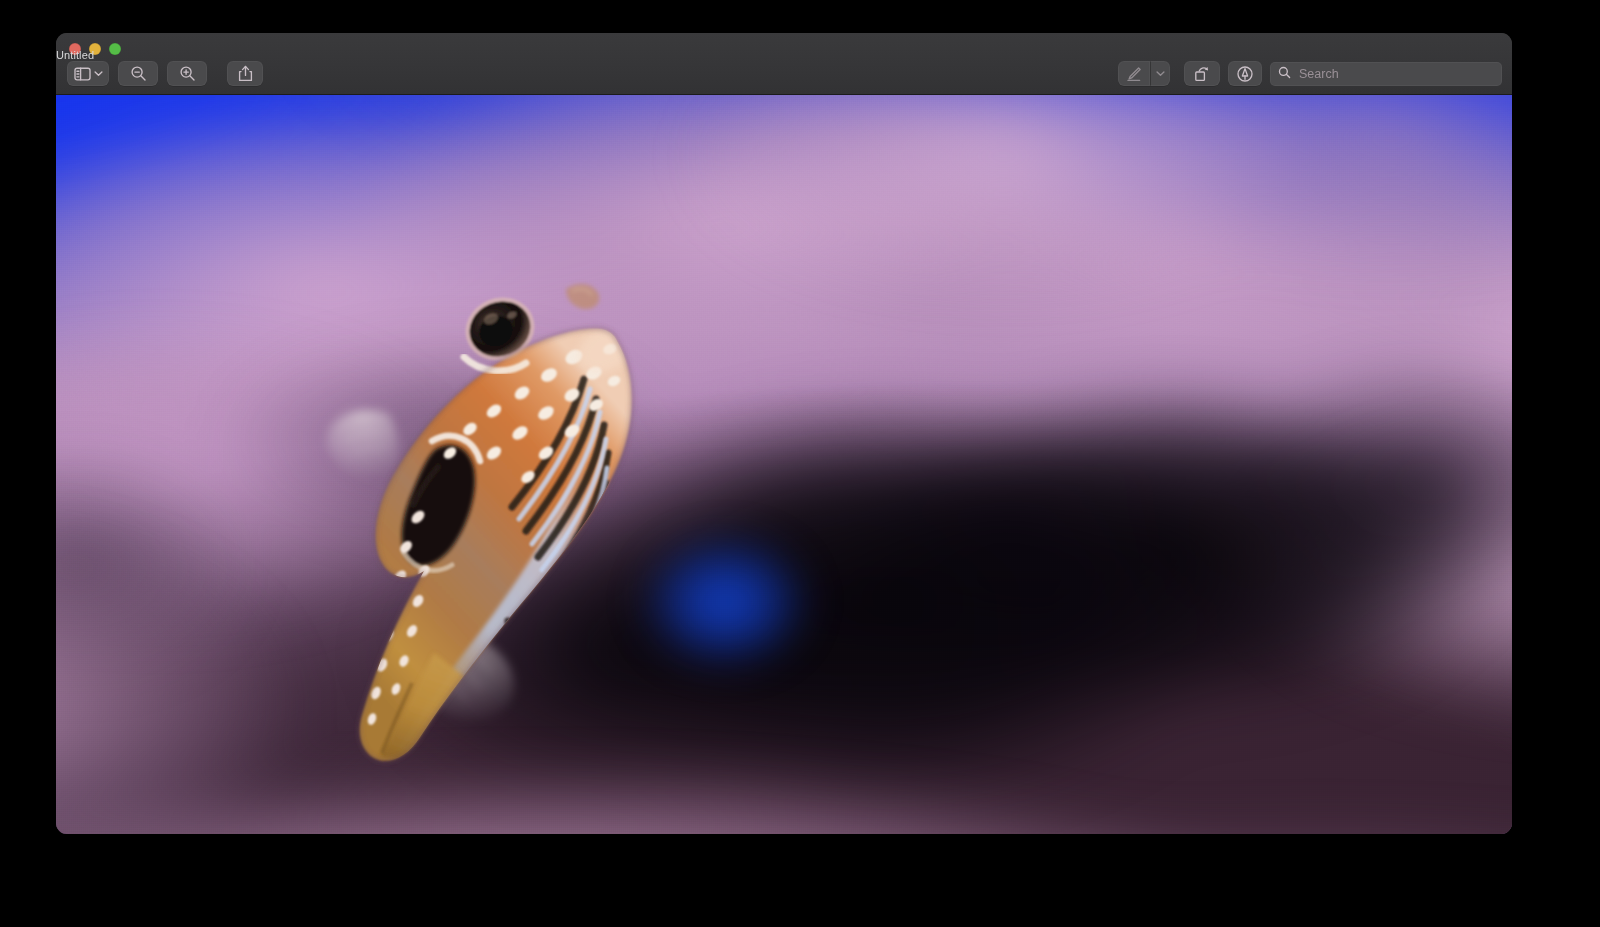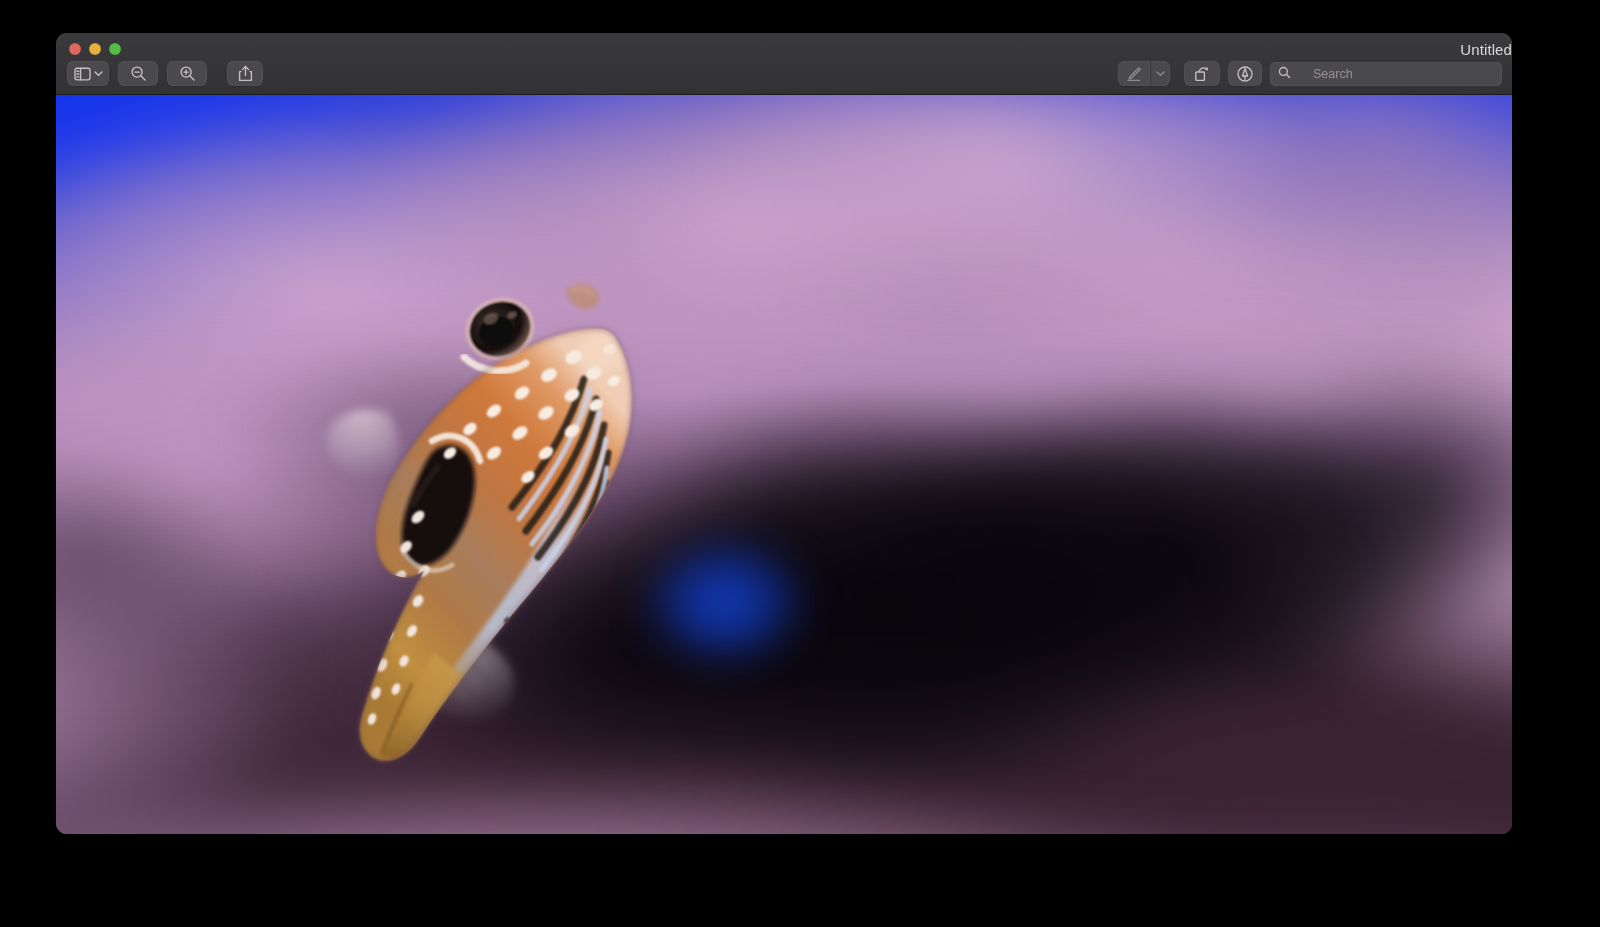--- a/index.html
+++ b/index.html
@@ -61,23 +61,23 @@
     border-radius: 50%;
     display: block;
   }
   .tl-close  { background: #e0695f; box-shadow: inset 0 0 0 0.5px rgba(0,0,0,0.18); }
   .tl-min    { background: #e2b23c; box-shadow: inset 0 0 0 0.5px rgba(0,0,0,0.18); }
   .tl-max    { background: #55bd47; box-shadow: inset 0 0 0 0.5px rgba(0,0,0,0.18); }
 
   #window-title {
     position: absolute;
     left: 0; right: 0;
-    top: 8px;
-    text-align: right;
-    font-size: 15px;
+    top: 16px;
+    text-align: left;
+    font-size: 11px;
     color: #d9d9da;
     letter-spacing: 0.1px;
     pointer-events: none;
     user-select: none;
   }
 
   
   #toolbar-left {
     position: absolute;
     left: 11px;
@@ -126,21 +126,21 @@
 
   #search-field {
     width: 232px;
     height: 24px;
     background: #4a4a4c;
     border-radius: 5px;
     display: flex;
     align-items: center;
     padding: 0 7px;
     box-sizing: border-box;
-    gap: 22px;
+    gap: 8px;
     border: 0.5px solid rgba(255,255,255,0.04);
   }
   #search-placeholder {
     font-size: 12.5px;
     color: #9a9097;
     user-select: none;
   }
 
   
   #image-canvas {

